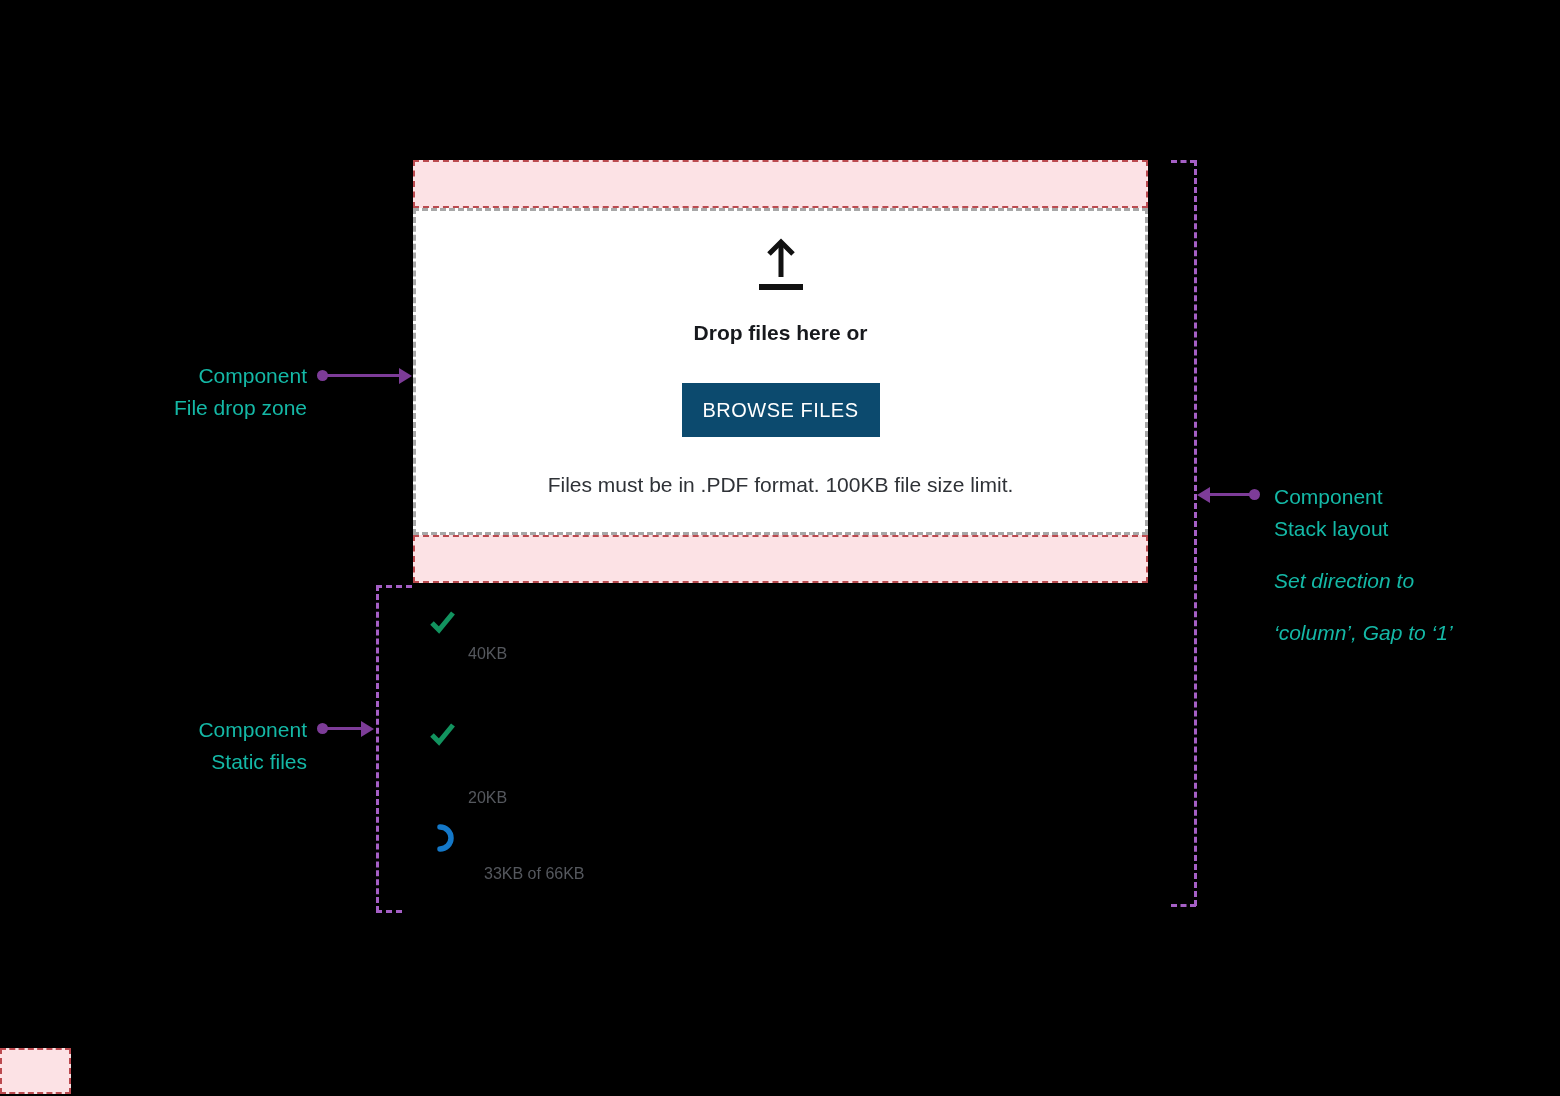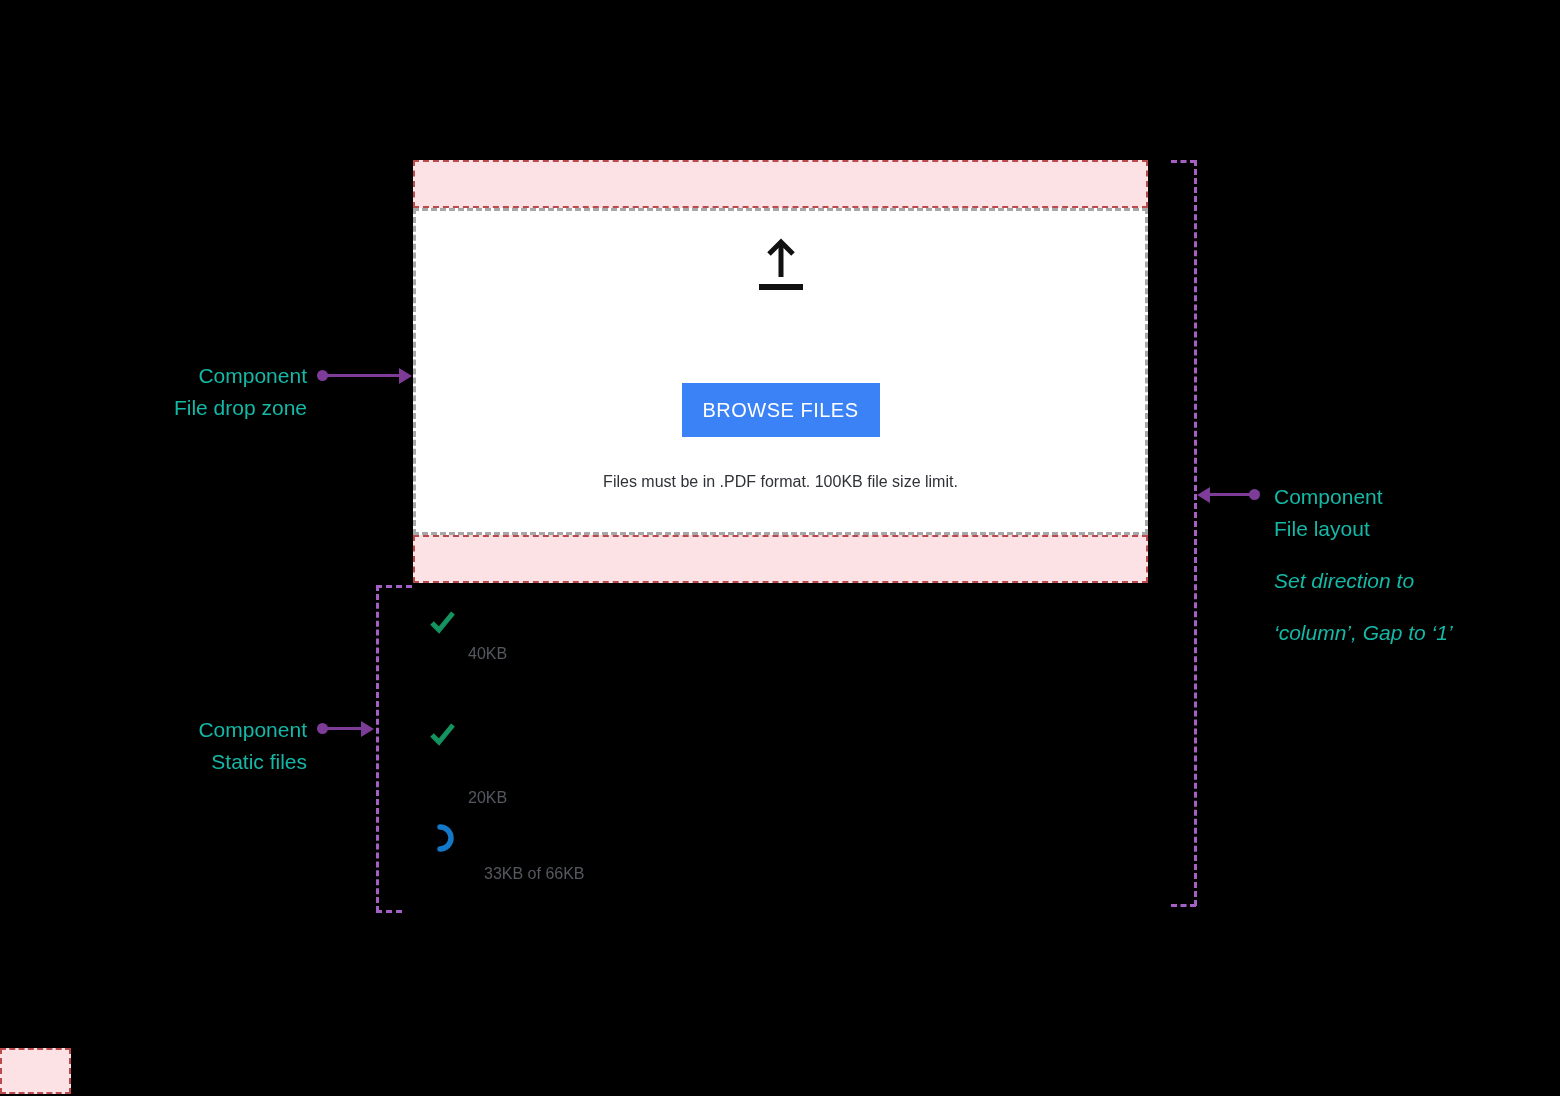--- a/index.html
+++ b/index.html
@@ -17,27 +17,27 @@
     box-sizing:border-box;position:relative;height:327px;background:#ffffff;
     border:3px dashed #a7a7a7;
   }
   .upload-icon{position:absolute;left:50%;top:26px;transform:translateX(-50%);}
   .drop-title{
     position:absolute;left:0;top:110px;width:100%;text-align:center;
     font-size:21px;font-weight:600;color:#17191d;
   }
   .browse-btn{
     position:absolute;left:50%;top:172px;transform:translateX(-50%);
-    width:198px;height:54px;background:#3b82f6;border:none;
+    width:198px;height:54px;background:#0c4a6e;border:none;
     color:#ffffff;font-family:inherit;font-size:20px;letter-spacing:.5px;
     display:flex;align-items:center;justify-content:center;cursor:pointer;
   }
   .drop-note{
     position:absolute;left:0;top:262px;width:100%;text-align:center;
-    font-size:16px;color:#2f3237;
+    font-size:21px;color:#2f3237;
   }
   
   .guide{position:absolute;border-color:#a55fc5;}
   .guide.v{border-left:3px dashed #a55fc5;width:0;}
   .guide.h{border-top:3px dashed #a55fc5;height:0;}
   
   .list-label{
     position:absolute;font-size:16px;color:#55585e;white-space:nowrap;text-align:center;
   }
   .row-icon{position:absolute;}
@@ -80,20 +80,21 @@
   <div class="card">
     <div class="pink-strip"></div>
     <div class="drop-area">
       <span class="upload-icon">
         <svg width="48" height="56" viewBox="0 0 48 56">
           <path d="M24 40 V7" stroke="#111111" stroke-width="5" fill="none"></path>
           <path d="M12 17 L24 5 L36 17" stroke="#111111" stroke-width="5" fill="none" stroke-linejoin="miter"></path>
           <path d="M2 50 H46" stroke="#111111" stroke-width="6" fill="none"></path>
         </svg>
       </span>
+      <div class="drop-title">Drop files here or</div>
       <button class="browse-btn">BROWSE FILES</button>
       <div class="drop-note">Files must be in .PDF format. 100KB file size limit.</div>
     </div>
     <div class="pink-strip"></div>
   </div>
 
   <div>
     <span class="row-icon" style="left:429px;top:608px;">
       <svg width="27" height="28" viewBox="0 0 27 28">
           <path d="M3 15 L10 22 L24 5" fill="none" stroke="#12935f" stroke-width="5"></path>
@@ -127,21 +128,21 @@
   <div class="ann ann-right-align" style="left:100px;top:714px;width:207px;">
     <div>Component</div>
     <div class="bold">Static files</div>
   </div>
   <span class="dot" style="left:317px;top:723px;"></span>
   <span class="aline" style="left:326px;top:727px;width:38px;"></span>
   <span class="ahead-right" style="left:361px;top:721px;"></span>
 
   <div class="ann" style="left:1274px;top:481px;width:260px;">
     <div>Component</div>
-    <div class="bold">File layout</div>
+    <div class="bold">Stack layout</div>
     <div class="ital">Set direction to</div>
     <div class="ital">‘column’, Gap to ‘1’</div>
   </div>
   <span class="dot" style="left:1249px;top:489px;"></span>
   <span class="aline" style="left:1208px;top:493px;width:46px;"></span>
   <span class="ahead-left" style="left:1197px;top:487px;"></span>
 
   <div class="pink-swatch"></div>
 
 </div>

